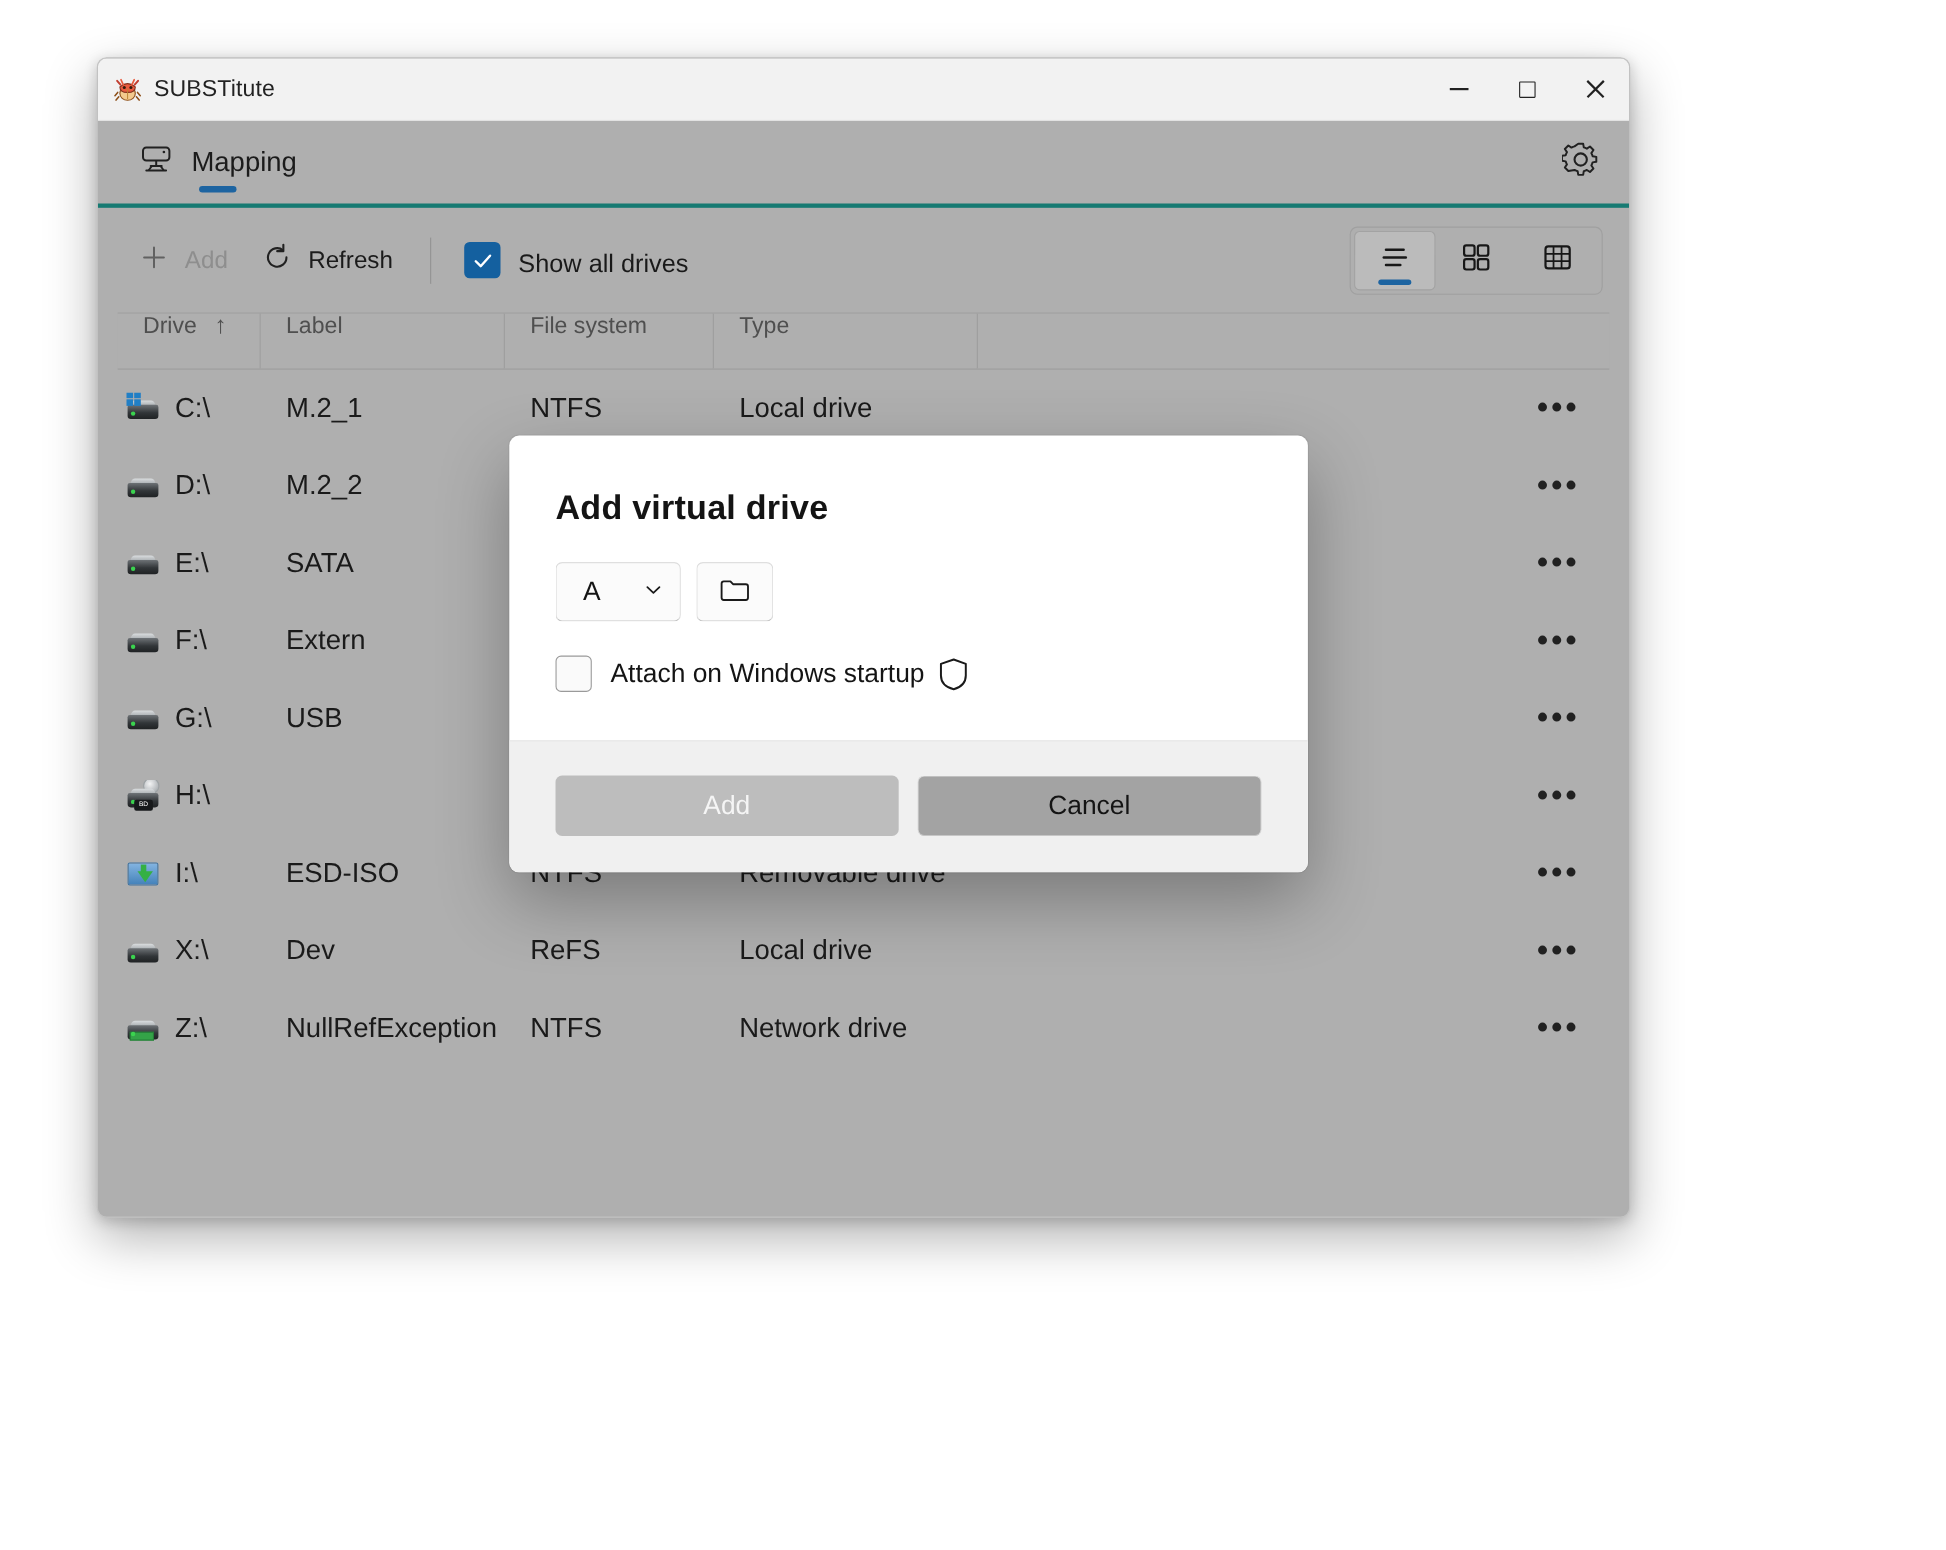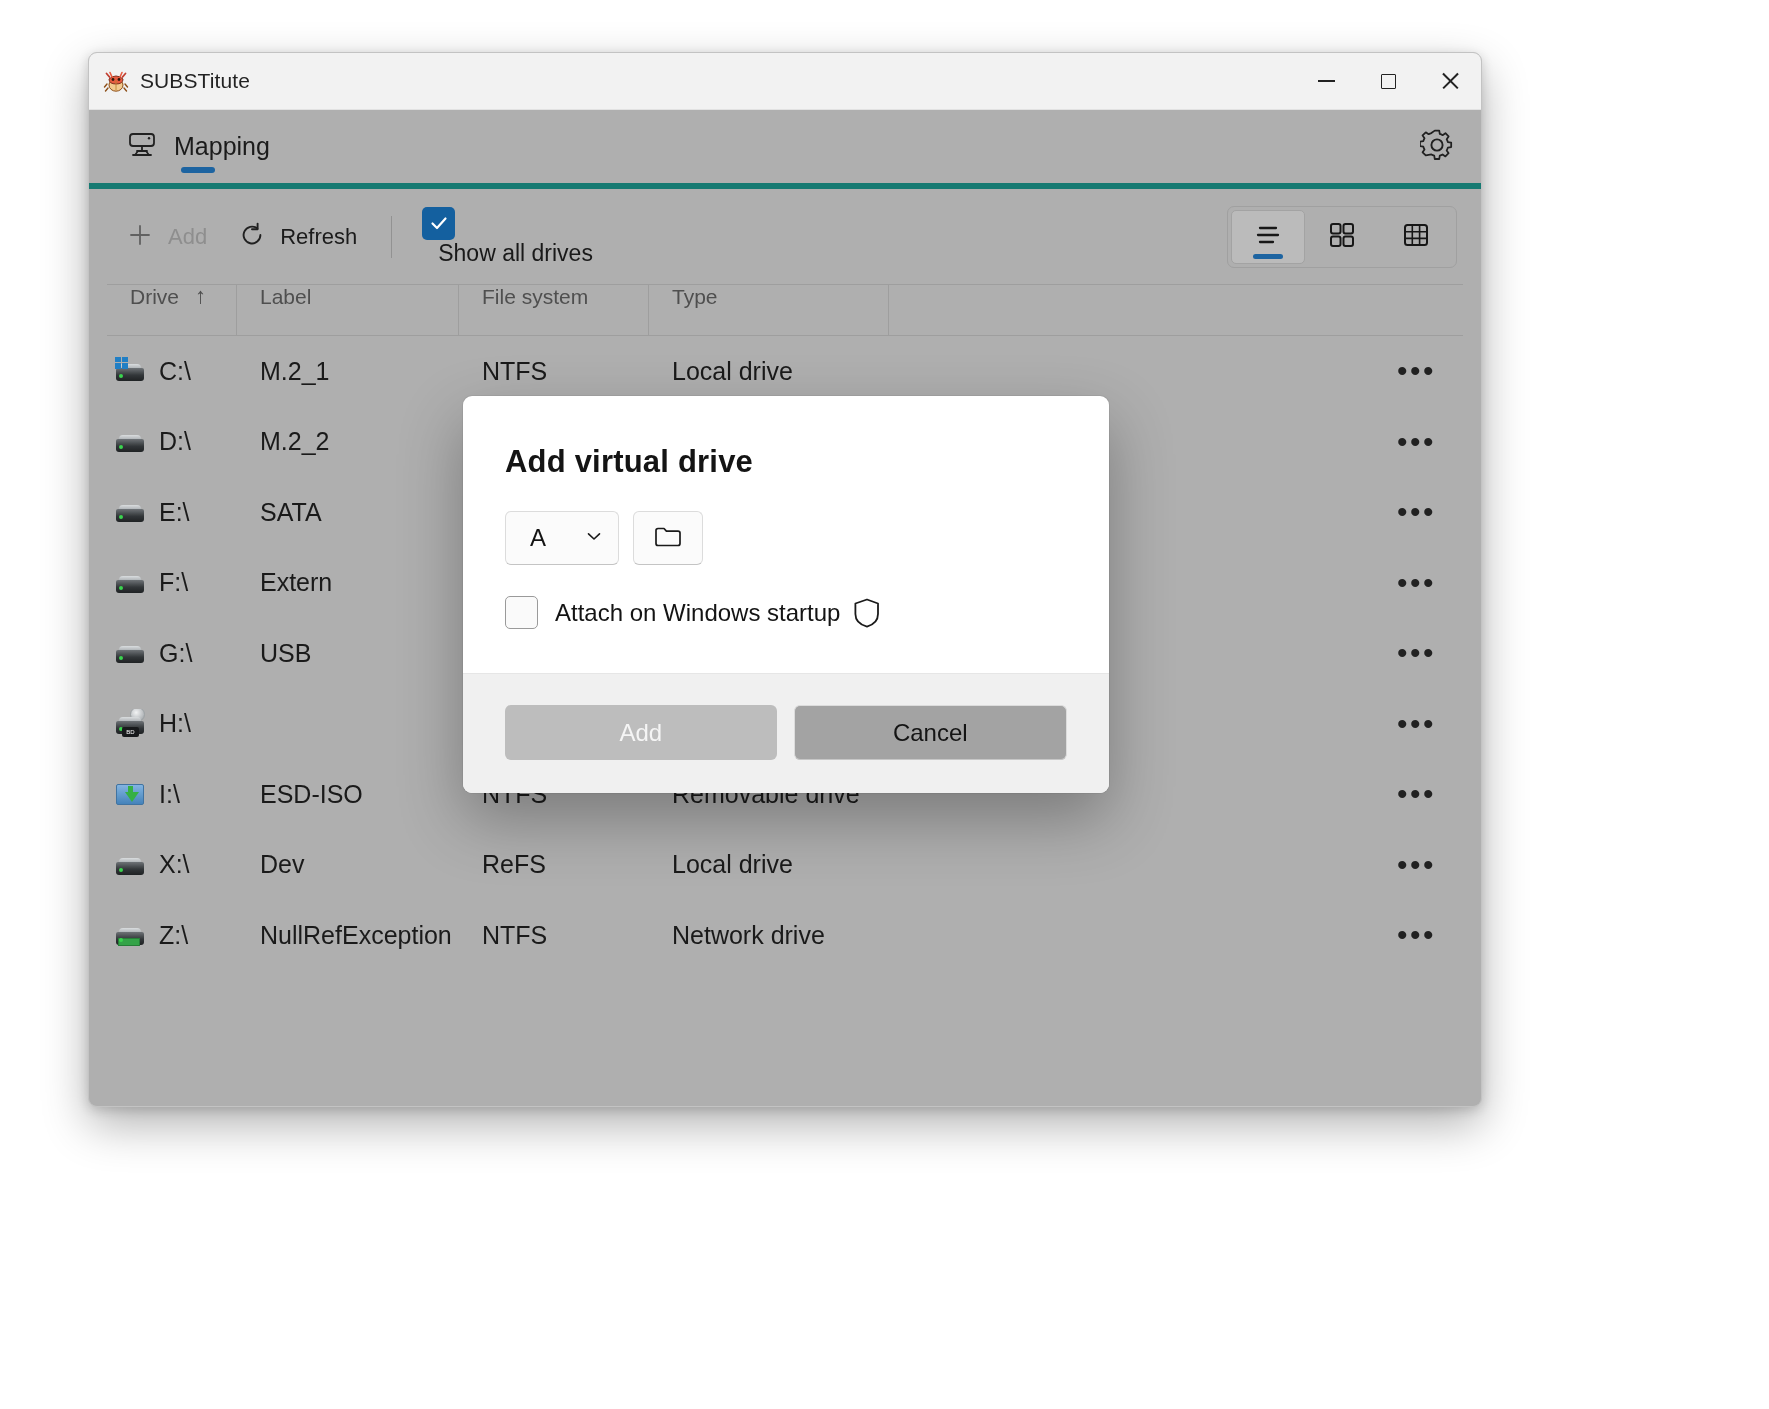--- a/index.html
+++ b/index.html
@@ -81,21 +81,21 @@
   .cap-close::before { transform: rotate(45deg); }
   .cap-close::after  { transform: rotate(-45deg); }
 
   
   #navbar {
     height: 79px;
     background: #adadad;
     display: flex;
     align-items: center;
     position: relative;
-    border-bottom: 6px solid #0f766e;
+    border-bottom: 4px solid #0f766e;
   }
   #tab-mapping {
     display: flex;
     align-items: center;
     margin-left: 32px;
     height: 100%;
     position: relative;
     padding: 0 6px;
     cursor: default;
   }
@@ -147,25 +147,24 @@
   }
   .cmd-btn.disabled .cmd-label { color: #8b8b8b; }
   .cmd-sep {
     width: 1px;
     height: 42px;
     background: #8f8f8f;
     margin: 0 22px 0 18px;
   }
   .check-row {
     display: flex;
-    align-items: flex-start;
+    align-items: flex-end;
     cursor: default;
     padding: 6px 8px;
     border-radius: 5px;
-    flex-direction: column;
   }
   .cb-box {
     width: 33px; height: 33px;
     border-radius: 5px;
     background: #0d5b9c;
     display: flex; align-items: center; justify-content: center;
     flex: none;
   }
   .check-row .chk-label {
     font-size: 23px;
@@ -361,21 +360,21 @@
   
   #dialog-backdrop {
     position: absolute;
     inset: 0;
     background: rgba(255,255,255,0.03);
   }
   #dialog {
     position: absolute;
     left: 374px;
     top: 343px;
-    width: 646px;
+    width: 726px;
     border-radius: 9px;
     background: #ffffff;
     box-shadow: 0 26px 64px rgba(0,0,0,0.30), 0 0 0 1px rgba(0,0,0,0.05);
     overflow: hidden;
   }
   #dialog-title {
     font-size: 31px;
     font-weight: bold;
     color: #141414;
     padding: 48px 42px 0 42px;

